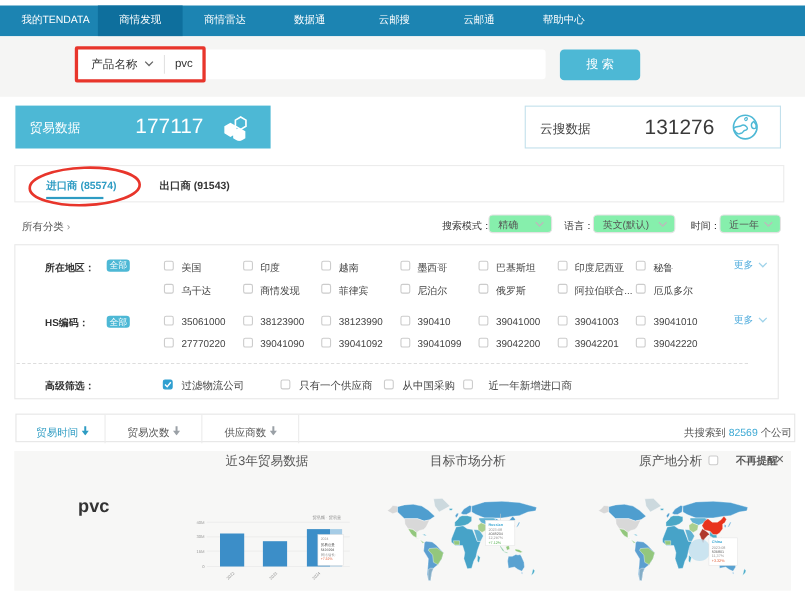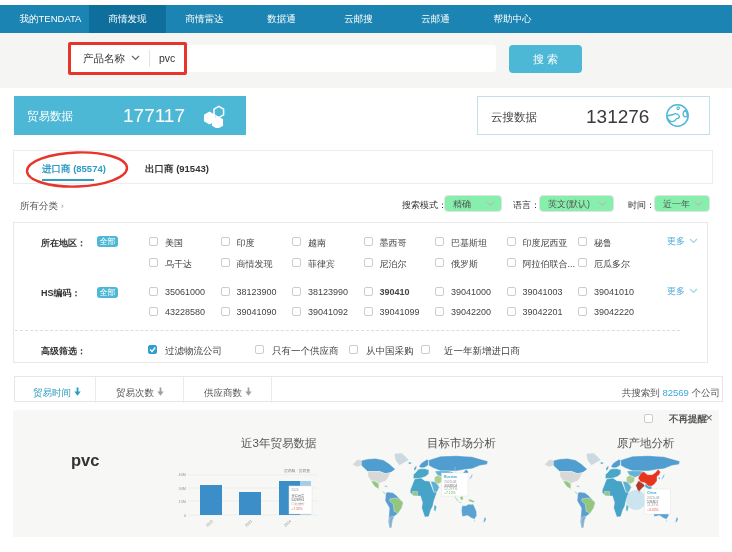--- a/index.html
+++ b/index.html
@@ -39,21 +39,21 @@
   .cb.on { background:#2f9fd0; border-color:#2f9fd0; }
   .cbl { position:absolute; font-size:9px; color:#444; white-space:nowrap; }
   .more { position:absolute; font-size:9px; color:#54aede; }
   #dash { position:absolute; left:15px; top:330px; width:665px; border-top:1px dashed #ddd; }
   
   #sortbar { position:absolute; left:14px; top:376px; width:709px; height:26px; border:1px solid #e6e6e6; background:#fff; }
   .sortitem { position:absolute; top:10px; font-size:9.5px; color:#555; }
   .sdiv { position:absolute; top:0; width:1px; height:26px; background:#ebebeb; }
   
   #apanel { position:absolute; left:13px; top:410px; width:706px; height:127px; background:#f7f7f6; }
-  .atitle { position:absolute; top:26px; font-size:11.5px; color:#555;margin-left:36px; }
+  .atitle { position:absolute; top:2px; font-size:11.5px; color:#555; }
 </style>
 </head>
 <body>
 <div id="page">
 
   <div id="nav">
     <div class="navitem" style="left:12px;">我的TENDATA</div>
     <div class="navitem act" style="left:89px;">商情发现</div>
     <div class="navitem" style="left:166px;">商情雷达</div>
     <div class="navitem" style="left:243px;">数据通</div>
@@ -160,29 +160,29 @@
   <div class="cbl" style="left:522.5px;top:258.0px;">阿拉伯联合...</div>
   <div class="cb" style="left:578px;top:257.5px;"></div>
   <div class="cbl" style="left:594px;top:258.0px;">厄瓜多尔</div>
   <div class="cb" style="left:149px;top:286.5px;"></div>
   <div class="cbl" style="left:165px;top:287.0px;">35061000</div>
   <div class="cb" style="left:220.5px;top:286.5px;"></div>
   <div class="cbl" style="left:236.5px;top:287.0px;">38123900</div>
   <div class="cb" style="left:292px;top:286.5px;"></div>
   <div class="cbl" style="left:308px;top:287.0px;">38123990</div>
   <div class="cb" style="left:363.5px;top:286.5px;"></div>
-  <div class="cbl" style="left:379.5px;top:287.0px;font-weight:bold;">390410</div>
+  <div class="cbl" style="left:379.5px;top:287.0px;">390410</div>
   <div class="cb" style="left:435px;top:286.5px;"></div>
   <div class="cbl" style="left:451px;top:287.0px;">39041000</div>
   <div class="cb" style="left:506.5px;top:286.5px;"></div>
   <div class="cbl" style="left:522.5px;top:287.0px;">39041003</div>
   <div class="cb" style="left:578px;top:286.5px;"></div>
   <div class="cbl" style="left:594px;top:287.0px;">39041010</div>
   <div class="cb" style="left:149px;top:306.5px;"></div>
-  <div class="cbl" style="left:165px;top:307.0px;">43228580</div>
+  <div class="cbl" style="left:165px;top:307.0px;">27770220</div>
   <div class="cb" style="left:220.5px;top:306.5px;"></div>
   <div class="cbl" style="left:236.5px;top:307.0px;">39041090</div>
   <div class="cb" style="left:292px;top:306.5px;"></div>
   <div class="cbl" style="left:308px;top:307.0px;">39041092</div>
   <div class="cb" style="left:363.5px;top:306.5px;"></div>
   <div class="cbl" style="left:379.5px;top:307.0px;">39041099</div>
   <div class="cb" style="left:435px;top:306.5px;"></div>
   <div class="cbl" style="left:451px;top:307.0px;">39042200</div>
   <div class="cb" style="left:506.5px;top:306.5px;"></div>
   <div class="cbl" style="left:522.5px;top:307.0px;">39042201</div>

